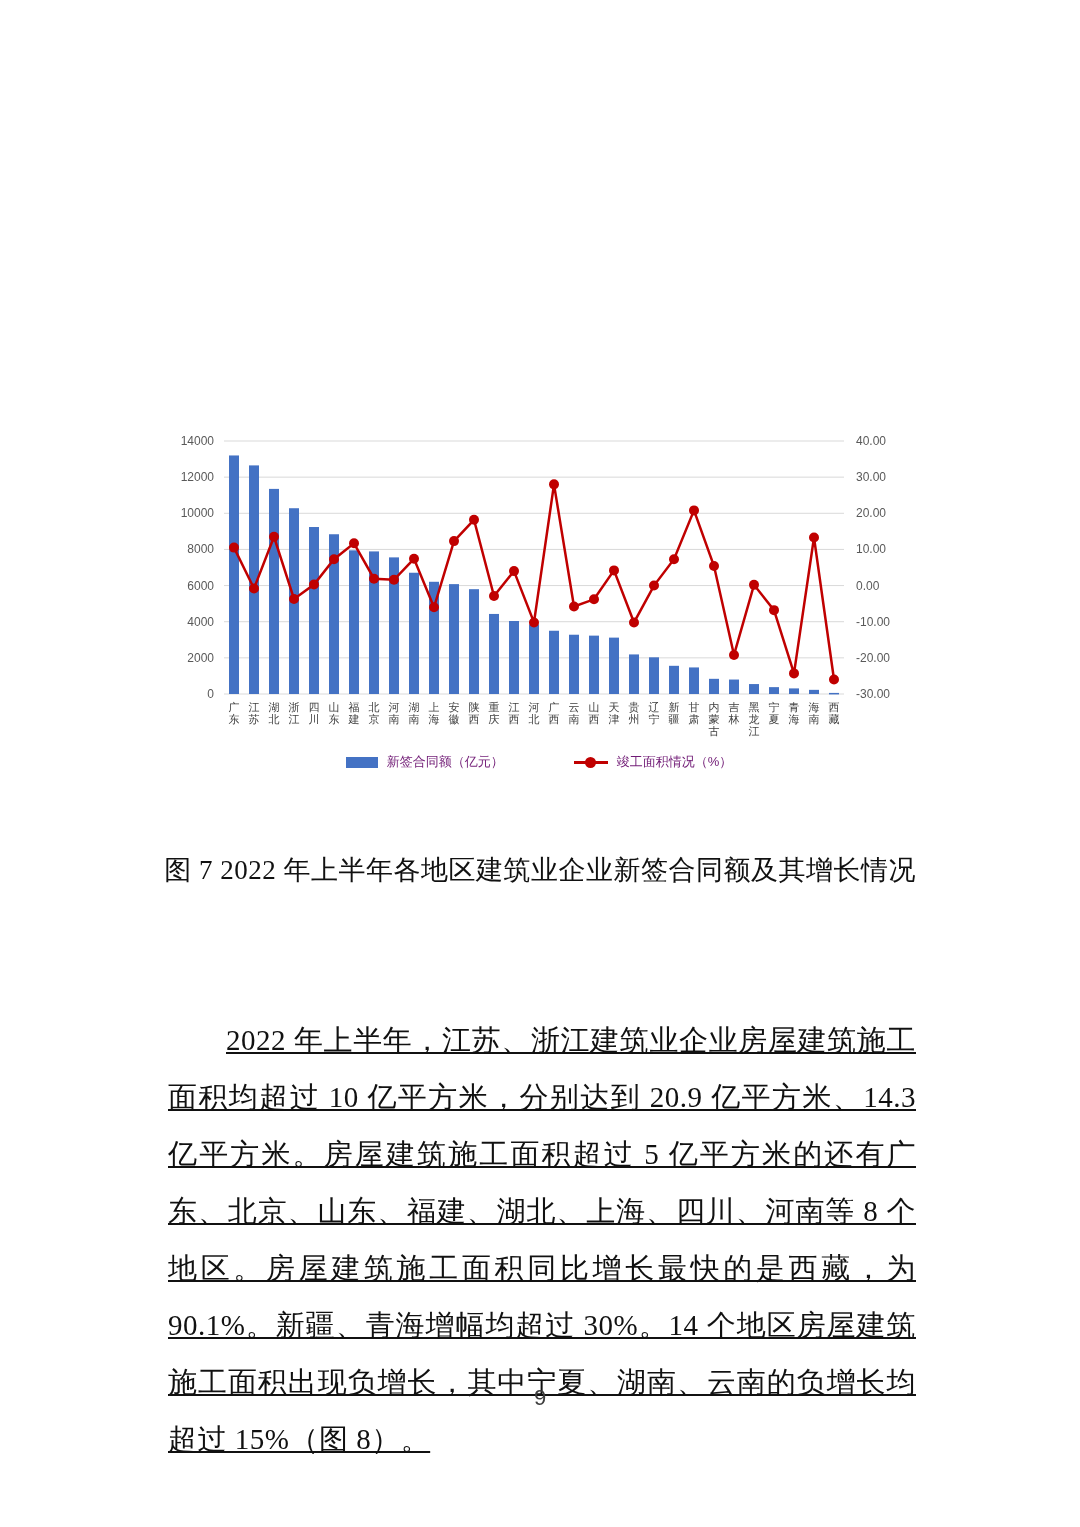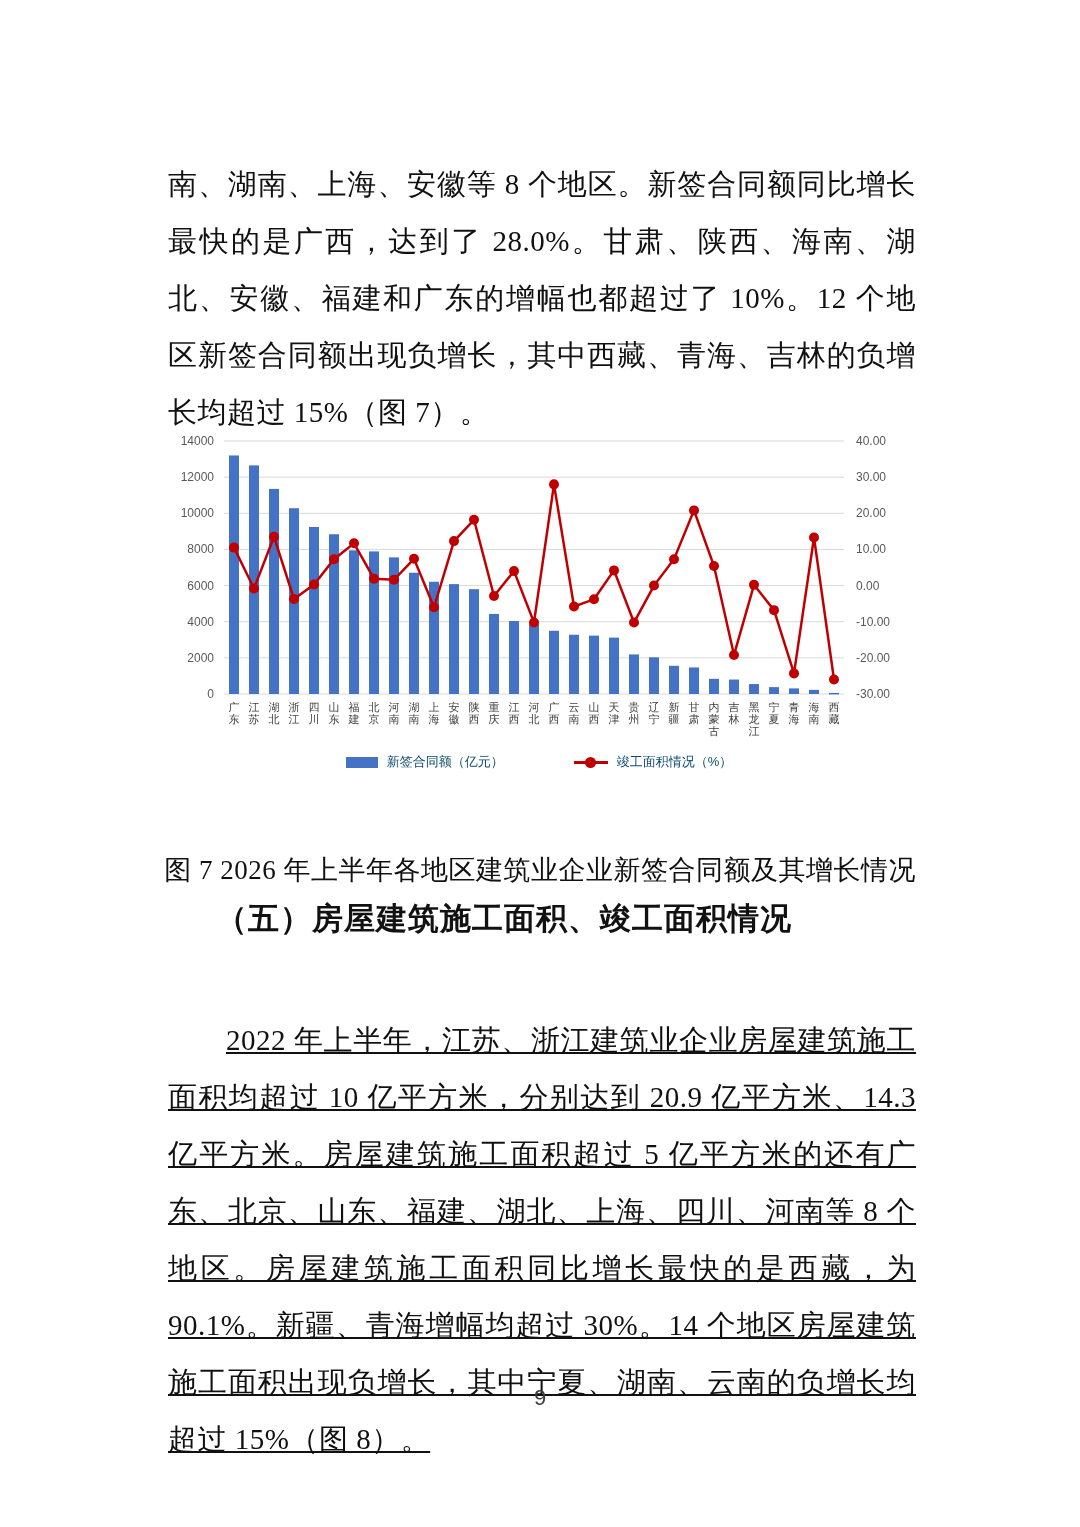--- a/index.html
+++ b/index.html
@@ -24,36 +24,35 @@
   .pagenum {
     position:absolute; left:0; width:100%; top:1385px; text-align:center;
     font-size:22px; color:#3d3d3d; font-family:"Liberation Sans", sans-serif;
   }
   .figure { position:absolute; left:164px; top:430px; width:750px; }
   #chart-svg { display:block; }
   #chart-svg text { font-family:"Liberation Sans", sans-serif; }
   .legend {
     display:flex; justify-content:center; align-items:center; gap:70px;
     margin-top:8px; font-family:"Liberation Sans", sans-serif;
-    font-size:13px; color:#0c4a6e;
+    font-size:13px; color:#701a75;
   }
   .legend-item { display:flex; align-items:center; gap:9px; }
   .swatch-bar { display:inline-block; width:32px; height:11px; background:#4472C4; }
   .swatch-line { position:relative; display:inline-block; width:34px; height:3px; background:#C00000; }
   .swatch-dot {
     position:absolute; left:11px; top:-4px; width:11px; height:11px;
     border-radius:50%; background:#C00000;
   }
 </style>
 </head>
 <body>
 
 <div class="page">
 
-  <p class="para" id="para-top">南、湖南、上海、安徽等 8 个地区。新签合同额同比增长最快的是广西，达到了 28.0%。甘肃、陕西、海南、湖北、安徽、福建和广东的增幅也都超过了 10%。12 个地区新签合同额出现负增长，其中西藏、青海、吉林的负增长均超过 15%（图 7）。</p>
 
   <div class="figure">
     <svg id="chart-svg" width="750" height="315" viewBox="0 0 750 315">
         <line x1="60" x2="680" y1="11" y2="11" stroke="#D9D9D9" stroke-width="1"></line>
         <text x="50" y="15" text-anchor="end" fill="#595959" font-size="12">14000</text>
         <text x="692" y="15" text-anchor="start" fill="#595959" font-size="12">40.00</text>
         <line x1="60" x2="680" y1="47.142857142857146" y2="47.142857142857146" stroke="#D9D9D9" stroke-width="1"></line>
         <text x="50" y="51.142857142857146" text-anchor="end" fill="#595959" font-size="12">12000</text>
         <text x="692" y="51.142857142857146" text-anchor="start" fill="#595959" font-size="12">30.00</text>
         <line x1="60" x2="680" y1="83.28571428571429" y2="83.28571428571429" stroke="#D9D9D9" stroke-width="1"></line>
@@ -176,21 +175,20 @@
       </div>
       <div class="legend-item">
         <span class="swatch-line" style="background: rgb(192, 0, 0);">
             <span class="swatch-dot" style="background: rgb(192, 0, 0);"></span>
           </span>
         <span>竣工面积情况（%）</span>
       </div>
     </div>
   </div>
 
-  <p class="caption">图 7 2026 年上半年各地区建筑业企业新签合同额及其增长情况</p>
+  <p class="caption">图 7 2022 年上半年各地区建筑业企业新签合同额及其增长情况</p>
 
-  <h2 class="heading">（五）房屋建筑施工面积、竣工面积情况</h2>
 
   <p class="para" id="para-body">2022 年上半年，江苏、浙江建筑业企业房屋建筑施工面积均超过 10 亿平方米，分别达到 20.9 亿平方米、14.3 亿平方米。房屋建筑施工面积超过 5 亿平方米的还有广东、北京、山东、福建、湖北、上海、四川、河南等 8 个地区。房屋建筑施工面积同比增长最快的是西藏，为 90.1%。新疆、青海增幅均超过 30%。14 个地区房屋建筑施工面积出现负增长，其中宁夏、湖南、云南的负增长均超过 15%（图 8）。</p>
 
   <div class="pagenum">9</div>
 
 </div>
 
 </body></html>

